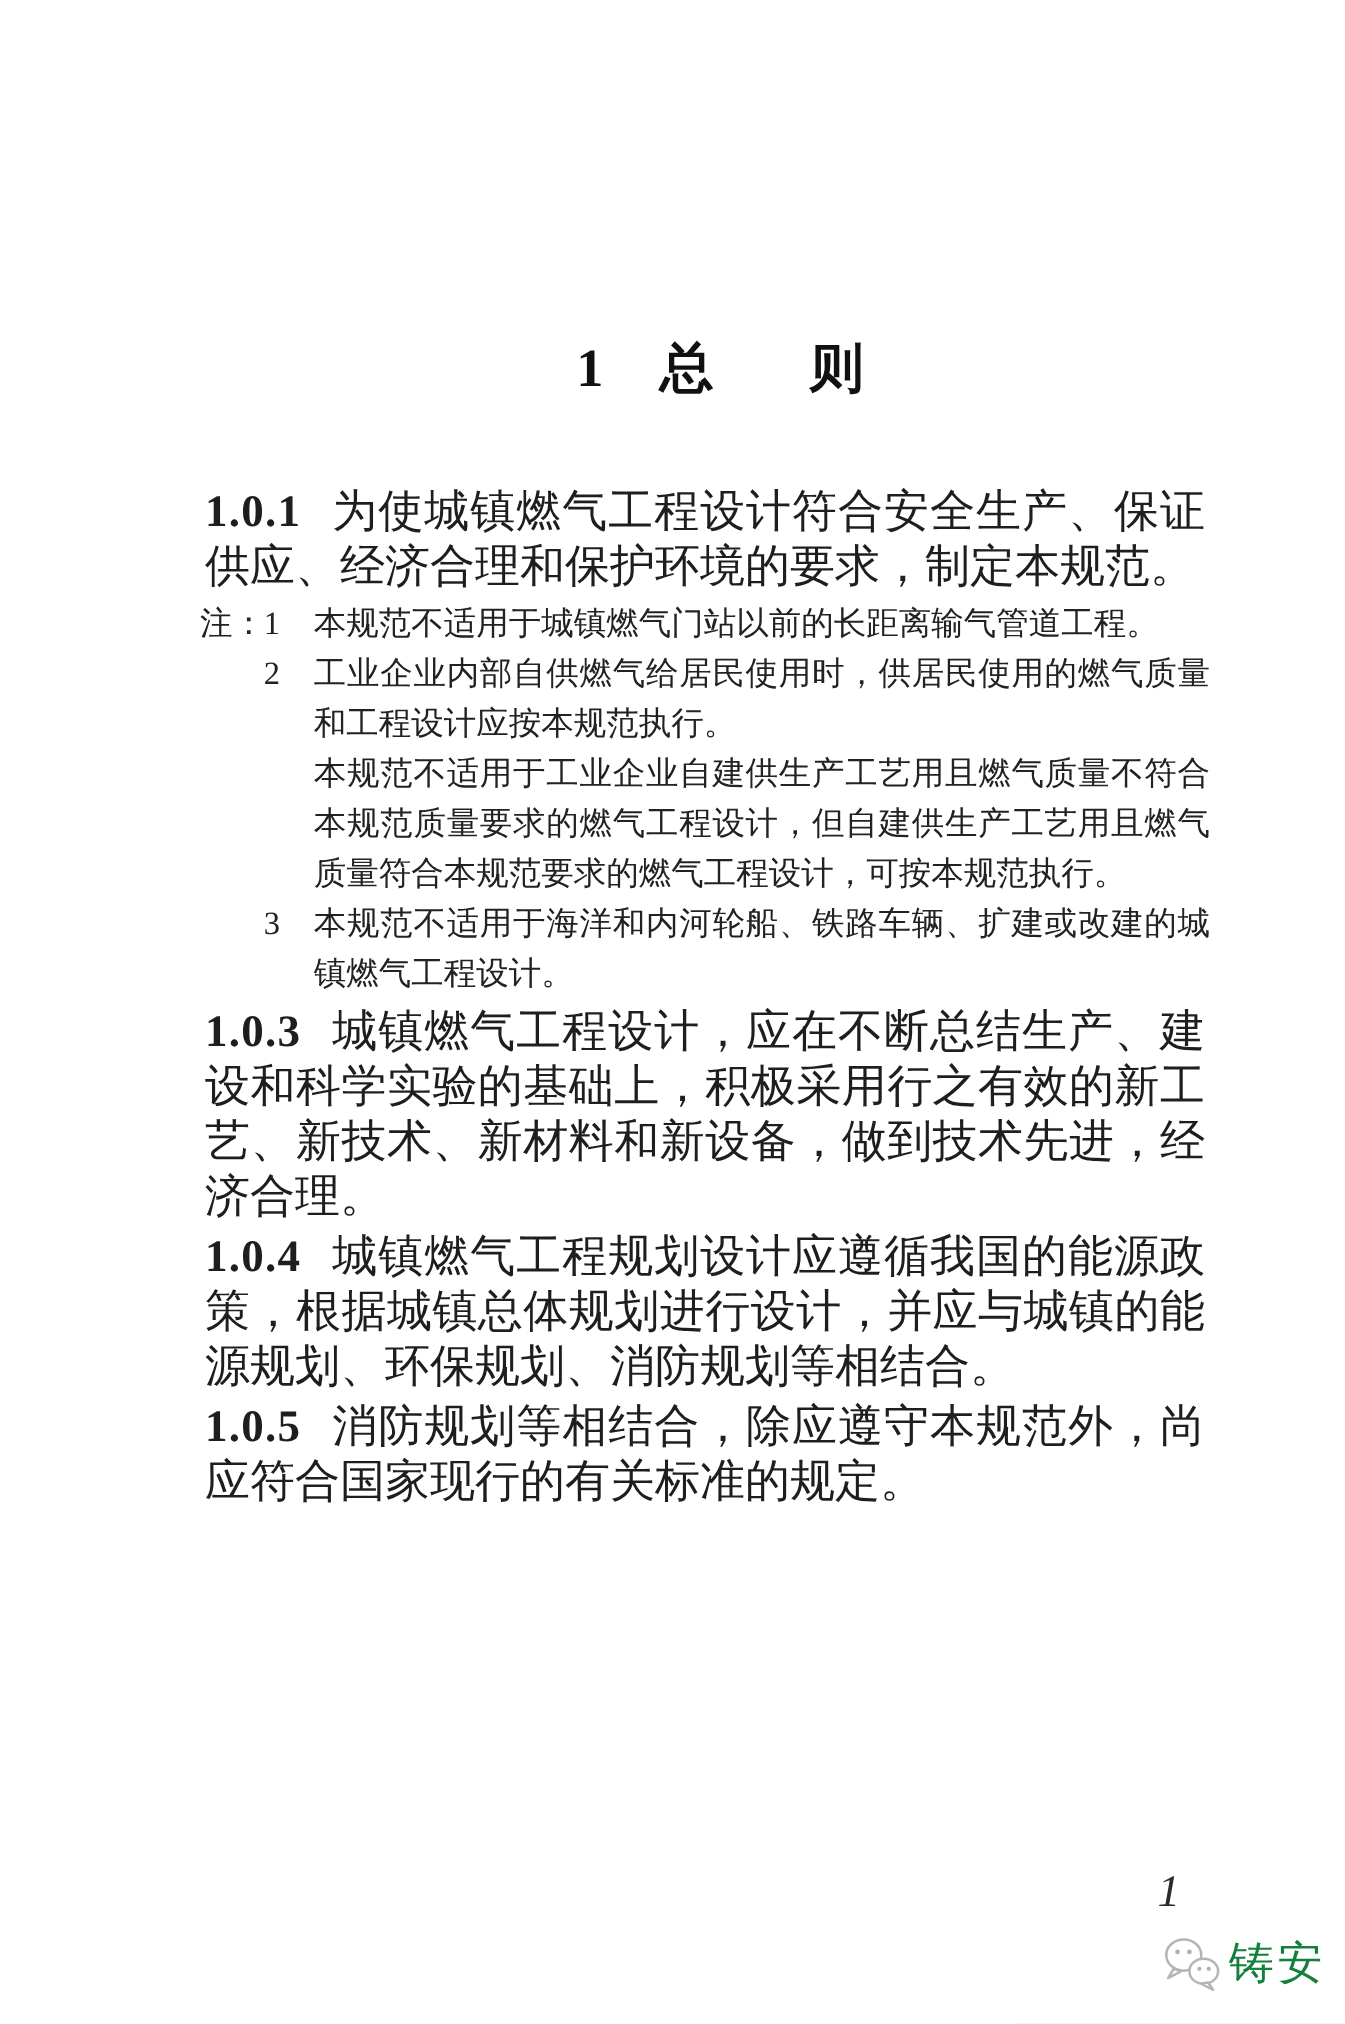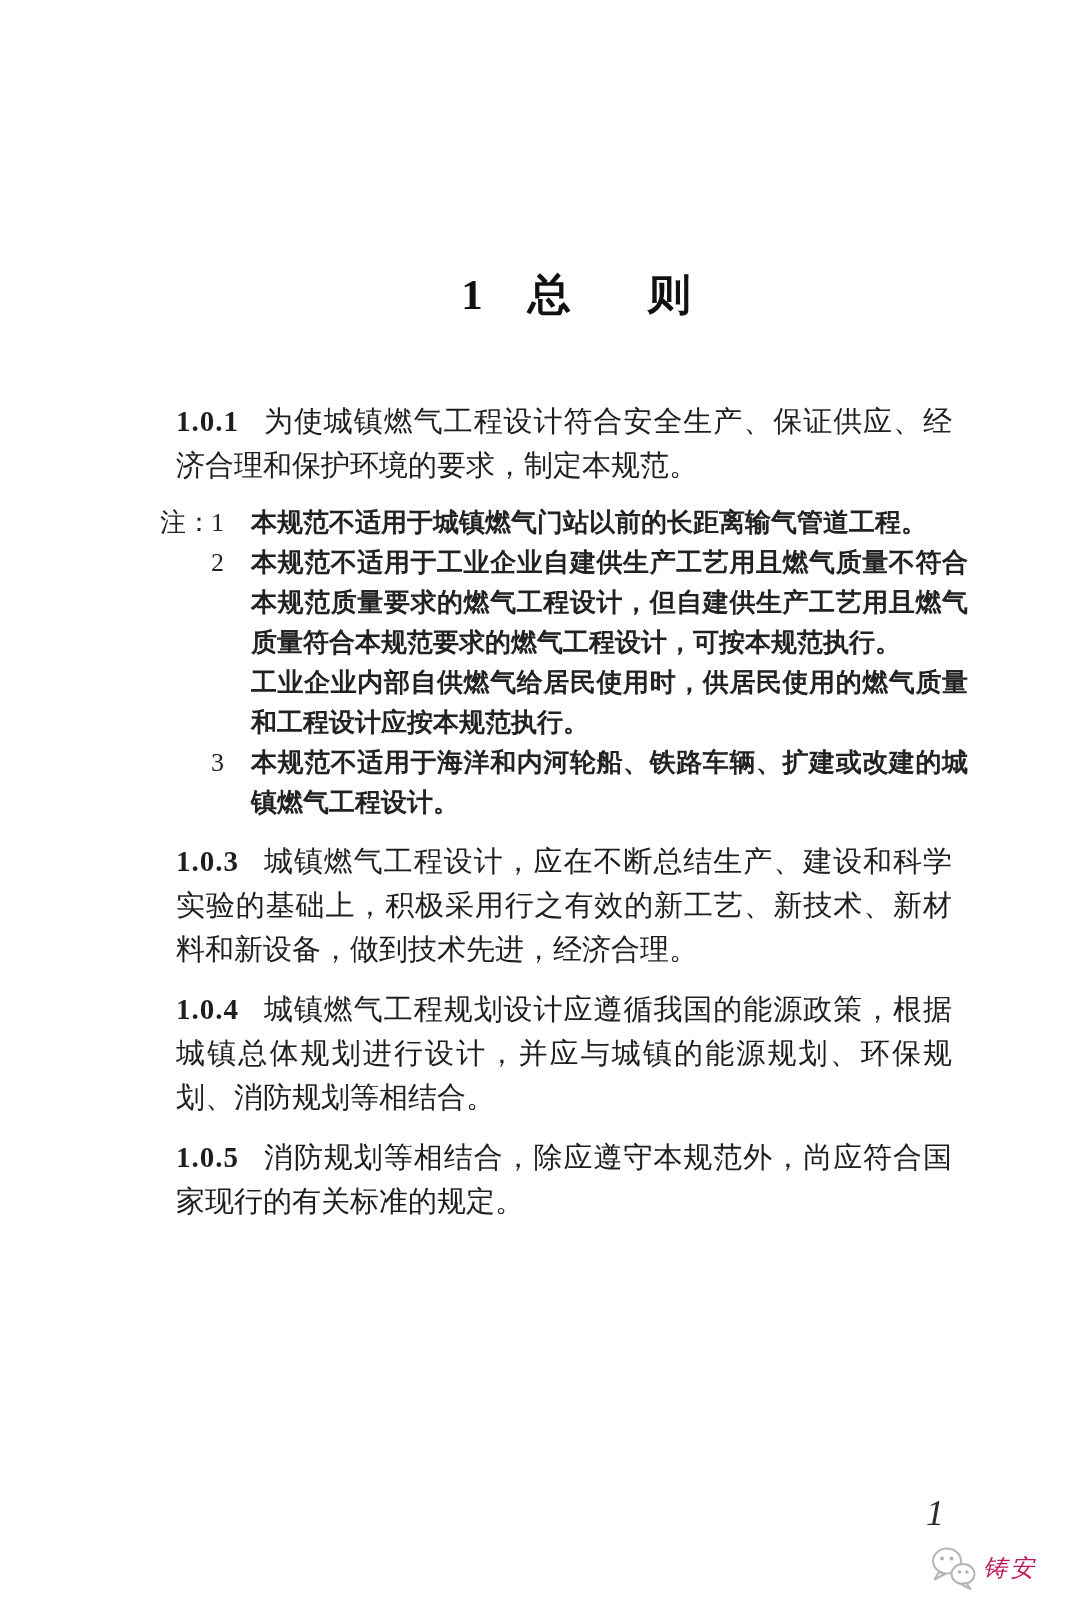--- a/index.html
+++ b/index.html
@@ -34,22 +34,22 @@
   .chapter-title .t-first { margin-left: 45px; }
   .chapter-title .t-second { margin-left: 77px; }
 
   .content {
     position: absolute;
     left: 160px;
     top: 383px;
     width: 808px;
   }
   .clause {
-    margin: 16px;
-    font-size: 29px;
+    margin: 4px;
+    font-size: 36px;
     line-height: 44px;
     text-align: justify;
     text-justify: inter-character;
   }
   .clause-num {
     font-weight: 700;
     letter-spacing: 1px;
     margin-right: 24px;
     white-space: nowrap;
   }
@@ -58,42 +58,40 @@
     line-height: 40px;
     color: #222222;
   }
   .note-row { display: flex; }
   .note-label { width: 51px; flex: none; }
   .note-num { width: 40px; flex: none; }
   .note-text {
     flex: 1;
     text-align: justify;
     text-justify: inter-character;
-    font-weight: bold;
   }
   .page-number {
     position: absolute;
     left: 926px;
     top: 1492px;
     font-size: 36px;
     font-style: italic;
     color: #2b2b2b;
   }
   .watermark {
     position: absolute;
     left: 930px;
     top: 1546px;
     display: flex;
     align-items: center;
     gap: 5px;
-    color: #be185d;
-    font-size: 24px;
+    color: #15803d;
+    font-size: 36px;
     letter-spacing: 3px;
     user-select: none;
-    font-style: italic;
   }
   .watermark svg { display: block; }
 </style>
 </head>
 <body>
 
 <div class="page">
 
   <div class="chapter-title">
     <span>1</span>
@@ -109,22 +107,22 @@
     <div class="notes">
       <div class="note-row">
         <span class="note-label">注：</span>
         <span class="note-num">1</span>
         <div class="note-text">本规范不适用于城镇燃气门站以前的长距离输气管道工程。</div>
       </div>
       <div class="note-row">
         <span class="note-label"></span>
         <span class="note-num">2</span>
         <div class="note-text">
+          <div>工业企业内部自供燃气给居民使用时，供居民使用的燃气质量和工程设计应按本规范执行。</div>
           <div>本规范不适用于工业企业自建供生产工艺用且燃气质量不符合本规范质量要求的燃气工程设计，但自建供生产工艺用且燃气质量符合本规范要求的燃气工程设计，可按本规范执行。</div>
-          <div>工业企业内部自供燃气给居民使用时，供居民使用的燃气质量和工程设计应按本规范执行。</div>
         </div>
       </div>
       <div class="note-row">
         <span class="note-label"></span>
         <span class="note-num">3</span>
         <div class="note-text">本规范不适用于海洋和内河轮船、铁路车辆、扩建或改建的城镇燃气工程设计。</div>
       </div>
     </div>
 
     <p class="clause"><span class="clause-num">1.0.3</span><span>城镇燃气工程设计，应在不断总结生产、建设和科学实验的基础上，积极采用行之有效的新工艺、新技术、新材料和新设备，做到技术先进，经济合理。</span></p>

